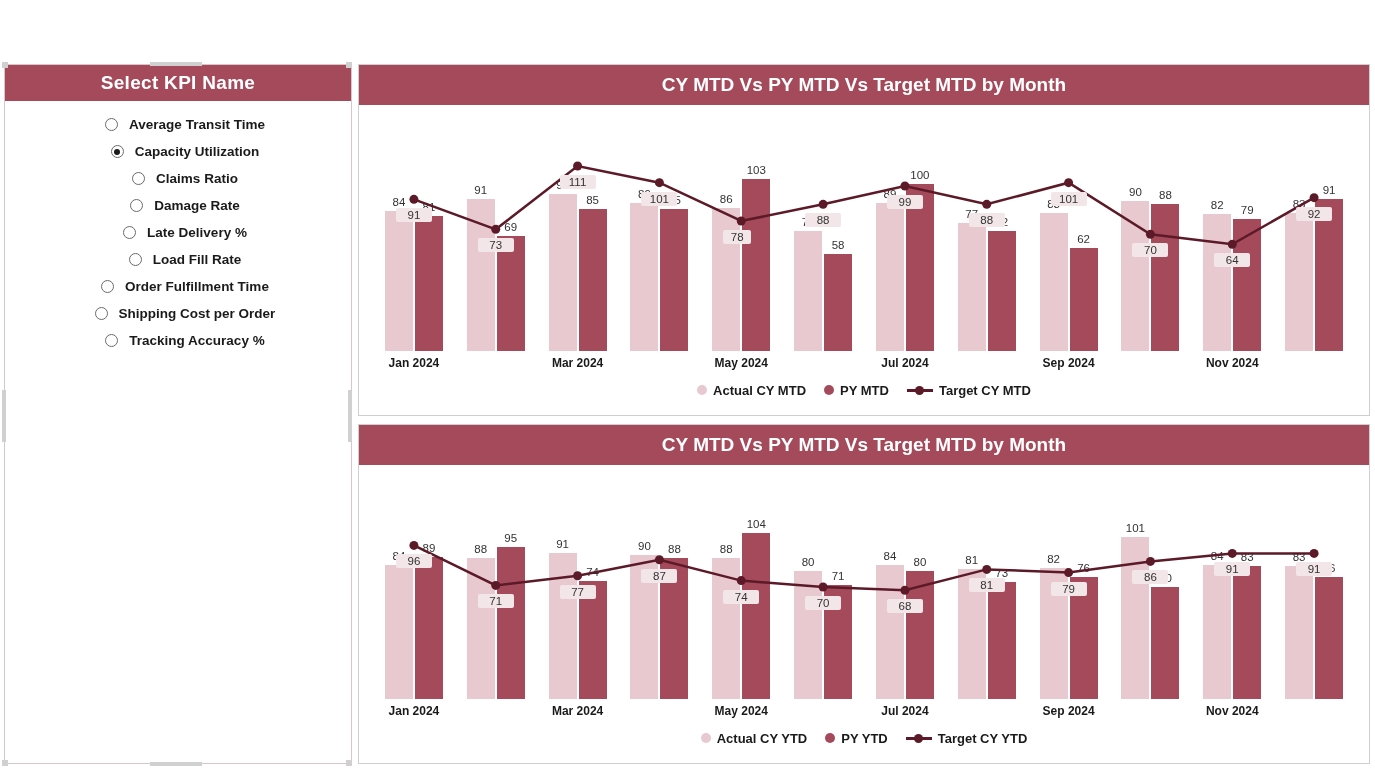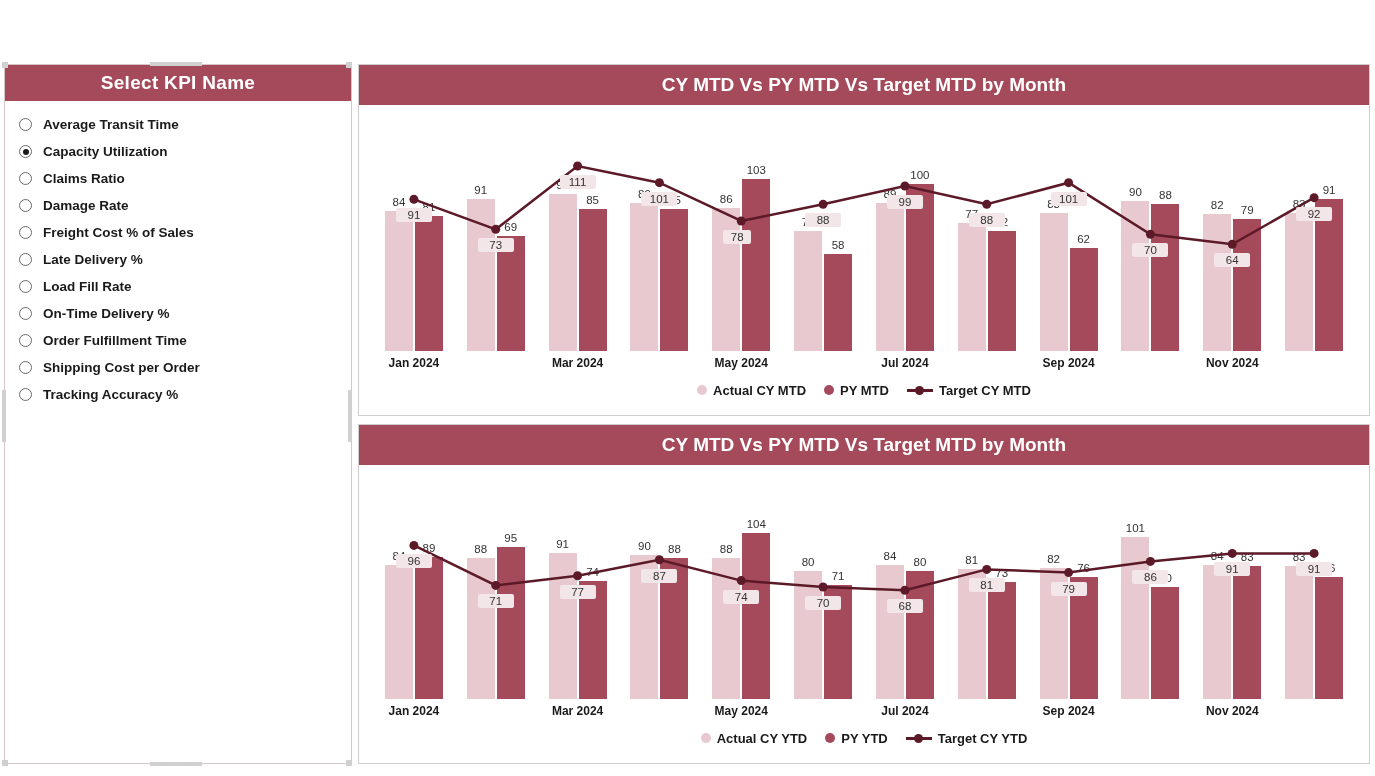--- a/index.html
+++ b/index.html
@@ -39,21 +39,21 @@
   }
   .slicer-header {
     height:36px; background:#a44a5a;
     display:flex; align-items:center; justify-content:center;
   }
   .slicer-title {
     color:#ffffff; font-size:19px; font-weight:bold; letter-spacing:0.3px;
   }
   .slicer-list { padding:10px 0 0 14px; }
   .slicer-item {
-    display:flex; align-items:center; height:27px; cursor:pointer;
+    display:flex; align-items:center; height:27px; cursor:pointer;justify-content:center;
   }
   .radio {
     width:13px; height:13px; border-radius:50%;
     border:1px solid #6b6b6b; background:#fff;
     margin-right:11px; position:relative; flex:none;
   }
   .radio.checked::after {
     content:""; position:absolute; left:2.5px; top:2.5px;
     width:6px; height:6px; border-radius:50%; background:#1a1a1a;
   }
@@ -150,33 +150,25 @@
         <div class="slicer-item">
           <span class="radio"></span>
           <span class="slicer-label">Claims Ratio</span>
         </div>
         <div class="slicer-item">
           <span class="radio"></span>
           <span class="slicer-label">Damage Rate</span>
         </div>
         <div class="slicer-item">
           <span class="radio"></span>
-          <span class="slicer-label">Freight Cost % of Sales</span>
-        </div>
-        <div class="slicer-item">
-          <span class="radio"></span>
           <span class="slicer-label">Late Delivery %</span>
         </div>
         <div class="slicer-item">
           <span class="radio"></span>
           <span class="slicer-label">Load Fill Rate</span>
-        </div>
-        <div class="slicer-item">
-          <span class="radio"></span>
-          <span class="slicer-label">On-Time Delivery %</span>
         </div>
         <div class="slicer-item">
           <span class="radio"></span>
           <span class="slicer-label">Order Fulfillment Time</span>
         </div>
         <div class="slicer-item">
           <span class="radio"></span>
           <span class="slicer-label">Shipping Cost per Order</span>
         </div>
         <div class="slicer-item">

